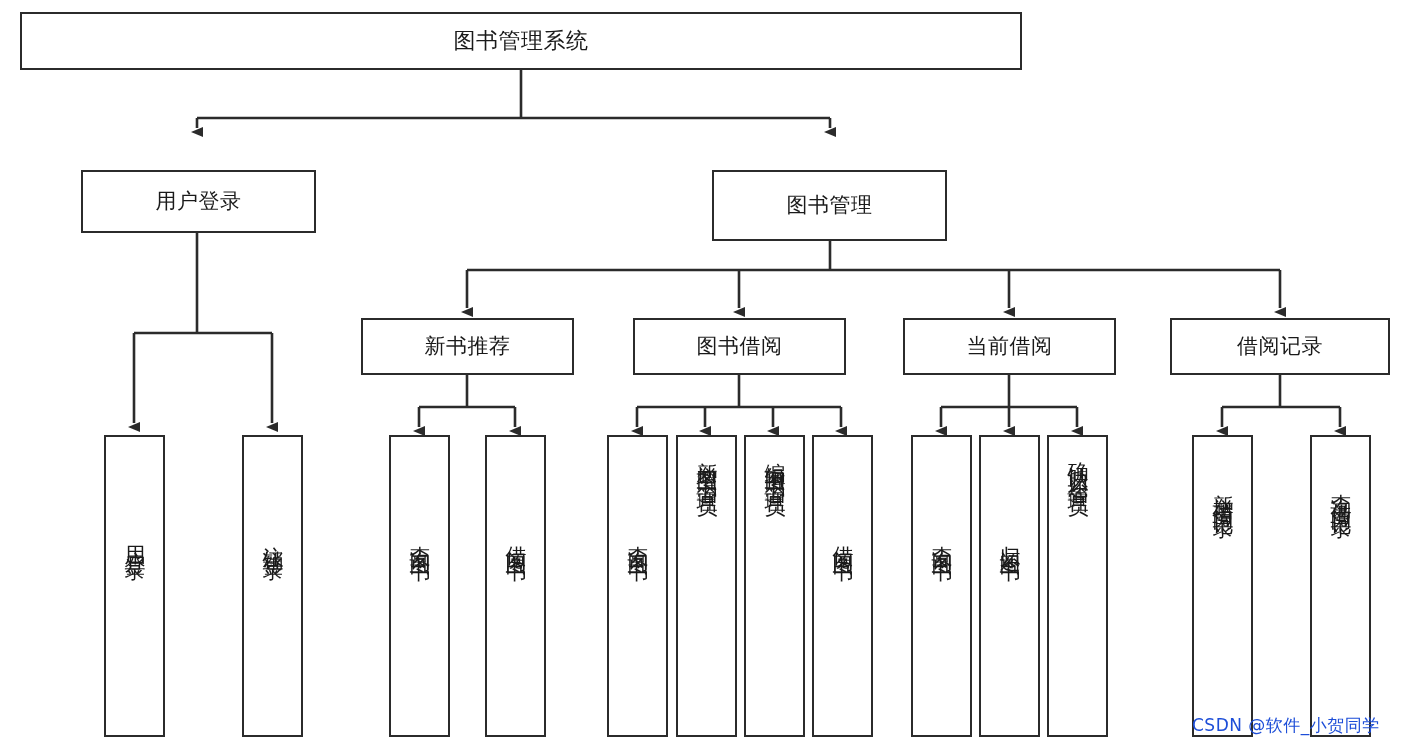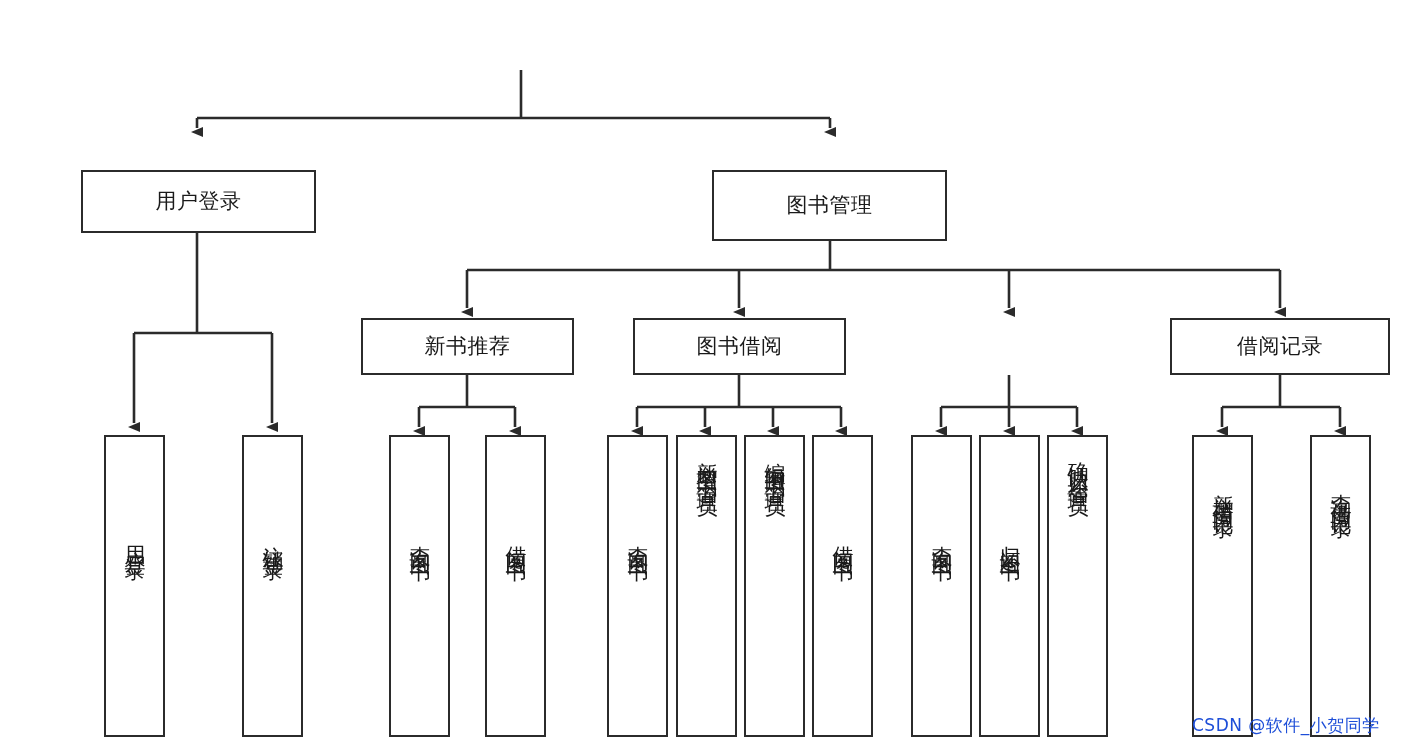--- a/index.html
+++ b/index.html
@@ -118,37 +118,43 @@
       <path d="M1009,407 L1009,427" marker-end="url(#arrow)"></path>
       <path d="M1077,407 L1077,427" marker-end="url(#arrow)"></path>
 
       <path d="M1280,375 L1280,407"></path>
       <path d="M1222,407 L1340,407"></path>
       <path d="M1222,407 L1222,427" marker-end="url(#arrow)"></path>
       <path d="M1340,407 L1340,427" marker-end="url(#arrow)"></path>
     </g>
   </svg>
 
+  <div class="node horiz root" style="left:20px; top:12px; width:1002px; height:58px;">
+    <span class="label">图书管理系统</span>
+  </div>
 
   <div class="node horiz" style="left:81px; top:170px; width:235px; height:63px;">
     <span class="label">用户登录</span>
   </div>
 
   <div class="node horiz" style="left:712px; top:170px; width:235px; height:71px;">
     <span class="label">图书管理</span>
   </div>
 
   <div class="node horiz" style="left:361px; top:318px; width:213px; height:57px;">
     <span class="label">新书推荐</span>
   </div>
 
   <div class="node horiz" style="left:633px; top:318px; width:213px; height:57px;">
     <span class="label">图书借阅</span>
   </div>
 
+  <div class="node horiz" style="left:903px; top:318px; width:213px; height:57px;">
+    <span class="label">当前借阅</span>
+  </div>
 
   <div class="node horiz" style="left:1170px; top:318px; width:220px; height:57px;">
     <span class="label">借阅记录</span>
   </div>
 
   <div class="node vert" style="left:104px; top:435px; width:61px; height:302px; padding-top:92px;">
     <span class="label">用户登录</span>
   </div>
 
   <div class="node vert" style="left:242px; top:435px; width:61px; height:302px; padding-top:92px;">

